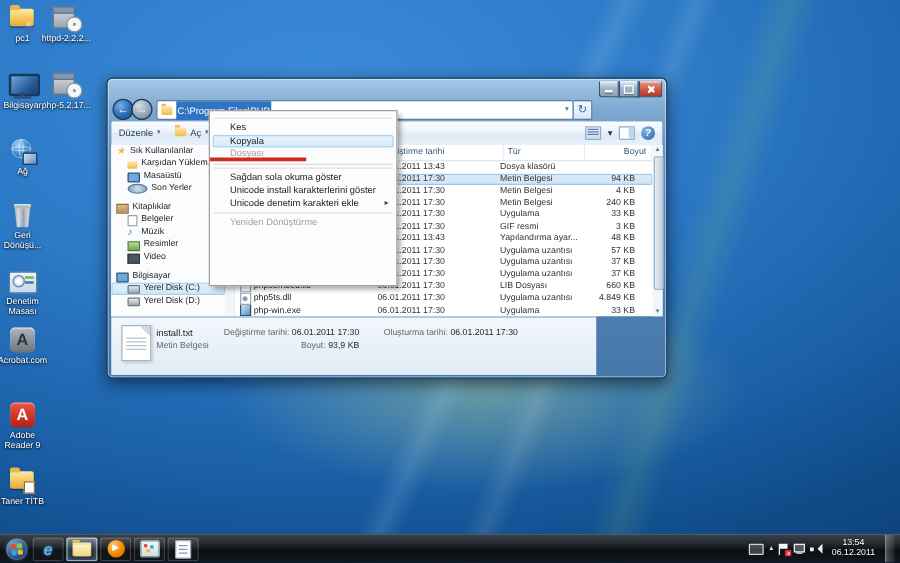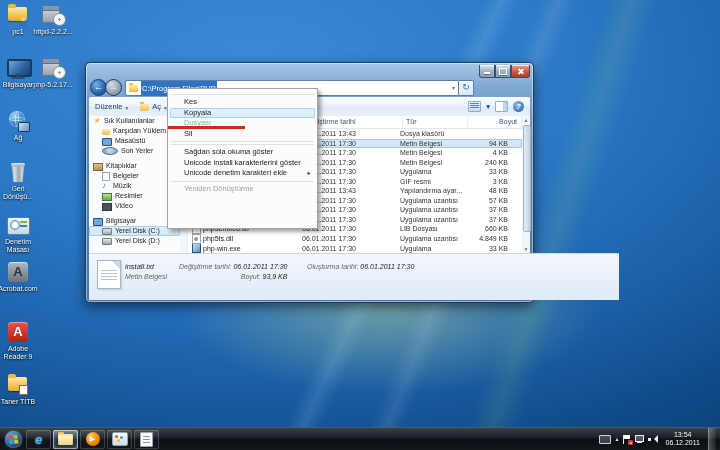--- a/index.html
+++ b/index.html
@@ -90,21 +90,21 @@
       background:linear-gradient(180deg,#f4f9fd,#d9e8f5);color:#2c6cb5;font-size:9px;line-height:13px;text-align:center;}
   .search{position:absolute;left:392px;top:2px;width:110px;height:14px;background:#fff;border:1px solid #5c7fa3;border-radius:2px;
       font-size:7.5px;line-height:13px;color:#8a8f94;display:flex;align-items:center;padding:0 3px;}
   .mag{margin-left:auto;position:relative;width:8px;height:8px;}
   .mag:before{content:"";position:absolute;left:0;top:0;width:5px;height:5px;border:1.4px solid #3d7ab5;border-radius:50%;}
   .mag:after{content:"";position:absolute;left:5.4px;top:5.4px;width:3px;height:1.4px;background:#3d7ab5;transform:rotate(45deg);border-radius:1px;}
 
   .toolbar{position:absolute;left:3px;top:34px;width:441px;height:19px;border-radius:2px 2px 0 0;
       background:linear-gradient(180deg,#fbfdfe,#eaf2fa 48%,#dfeaf6 52%,#e8f1f9);border-bottom:1px solid #c8d8e8;
       font-size:7.5px;color:#1e3c5a;display:flex;align-items:center;}
-  .tbtn{padding:2px 6px;display:flex;align-items:flex-end;gap:3px;}
+  .tbtn{padding:2px 6px;display:flex;align-items:flex-start;gap:3px;}
   .tbtn .caret{font-size:5.5px;color:#4a6a8a;}
   .tbtn .fmini{width:9px;height:7px;background:linear-gradient(180deg,#ffe9a6,#eebd4e);border-radius:1px;position:relative;}
   .tbtn .fmini:before{content:"";position:absolute;left:0;top:-2px;width:4px;height:2px;background:#eebd4e;}
   .tb-right{margin-left:auto;display:flex;align-items:center;gap:5px;padding-right:6px;}
   .vico{width:11px;height:9px;background:linear-gradient(180deg,#e8f0f8,#c6d9ec);border:1px solid #8fb0cc;border-radius:1px;
       position:relative;}
   .vico:before{content:"";position:absolute;left:1px;top:1px;right:1px;height:1px;background:#5a84ad;box-shadow:0 2px 0 #5a84ad,0 4px 0 #5a84ad;}
   .pico{width:11px;height:9px;border:1px solid #8fb0cc;border-radius:1px;background:#fff;position:relative;}
   .pico:before{content:"";position:absolute;right:0;top:0;bottom:0;width:4px;background:#bcd6ec;}
   .hico{width:11px;height:11px;border-radius:50%;background:radial-gradient(circle at 35% 30%,#7fb6e8,#2a63ad);
@@ -141,22 +141,22 @@
   .cn{width:110px;padding-left:3px;display:flex;align-items:center;gap:2px;overflow:hidden;color:#1e1e1e;}
   .cd{width:98px;} .ct{width:62px;overflow:hidden;} .cs{width:46px;text-align:right;padding-right:4px;}
   .fico8{flex:0 0 auto;width:7px;height:8px;background:#fff;border:1px solid #9aa8b5;position:relative;}
   .fico8.dll:before{content:"";position:absolute;left:1px;top:2px;width:4px;height:4px;border-radius:50%;background:#8aa0b5;}
   .fico8.exe{background:linear-gradient(135deg,#cfe4f5,#5e8fc2);border-color:#2c5179;}
   .lscroll{position:absolute;left:433px;top:0;width:8px;height:137px;background:#f2f6fa;}
   .lscroll .arr{height:8px;font-size:5px;color:#5a7a9a;text-align:center;line-height:8px;}
   .lscroll .thumb{position:absolute;left:1px;top:9px;width:6px;height:105px;background:linear-gradient(90deg,#e7eef4,#bdd0de);border:1px solid #98b6cf;border-radius:2px;}
   .lscroll .arr.dn{position:absolute;bottom:0;width:100%;}
 
-  .details{position:absolute;left:3px;top:190px;width:530px;height:46px;border-top:1px solid #c8d8e8;
-      background:linear-gradient(180deg,#f2f7fc,#dfebf6);font-size:7px;color:#555;font-style:italic;}
+  .details{position:absolute;left:3px;top:190px;width:388px;height:46px;border-top:1px solid #c8d8e8;
+      background:linear-gradient(180deg,#f2f7fc,#dfebf6);font-size:7px;color:#555;}
   .dico{position:absolute;left:8px;top:6px;width:22px;height:27px;background:#fff;border:1px solid #a8b4bf;
       box-shadow:1px 1px 2px rgba(0,0,0,.15);}
   .dico:before{content:"";position:absolute;right:0;top:0;border:4px solid #cfd8e0;border-left-color:transparent;border-bottom-color:transparent;}
   .dico:after{content:"";position:absolute;left:3px;top:9px;right:3px;height:1px;background:#b8c4cf;
       box-shadow:0 3px 0 #b8c4cf,0 6px 0 #b8c4cf,0 9px 0 #b8c4cf;}
   .dmeta{position:absolute;left:36px;top:8px;line-height:10px;color:#1e1e1e;font-size:7.5px;}
   .dmeta .sub{color:#666;font-size:7px;}
   .dcol{position:absolute;top:8px;line-height:10px;}
   .dcol .lbl{color:#666;} .dcol .val{color:#1e1e1e;}
 
@@ -522,23 +522,20 @@
     <div class="msep"></div>
     <div class="mi">
         <span>Kes</span>
       </div>
     <div class="mi hov">
         <span>Kopyala</span>
       </div>
     <div class="mi dis">
         <span>Dosyası</span>
       </div>
-    <div class="mi">
-        <span>Sil</span>
-      </div>
     <div class="msep"></div>
     <div class="msep"></div>
     <div class="mi">
         <span>Sağdan sola okuma göster</span>
       </div>
     <div class="mi">
         <span>Unicode install karakterlerini göster</span>
       </div>
     <div class="mi">
         <span>Unicode denetim karakteri ekle</span>

